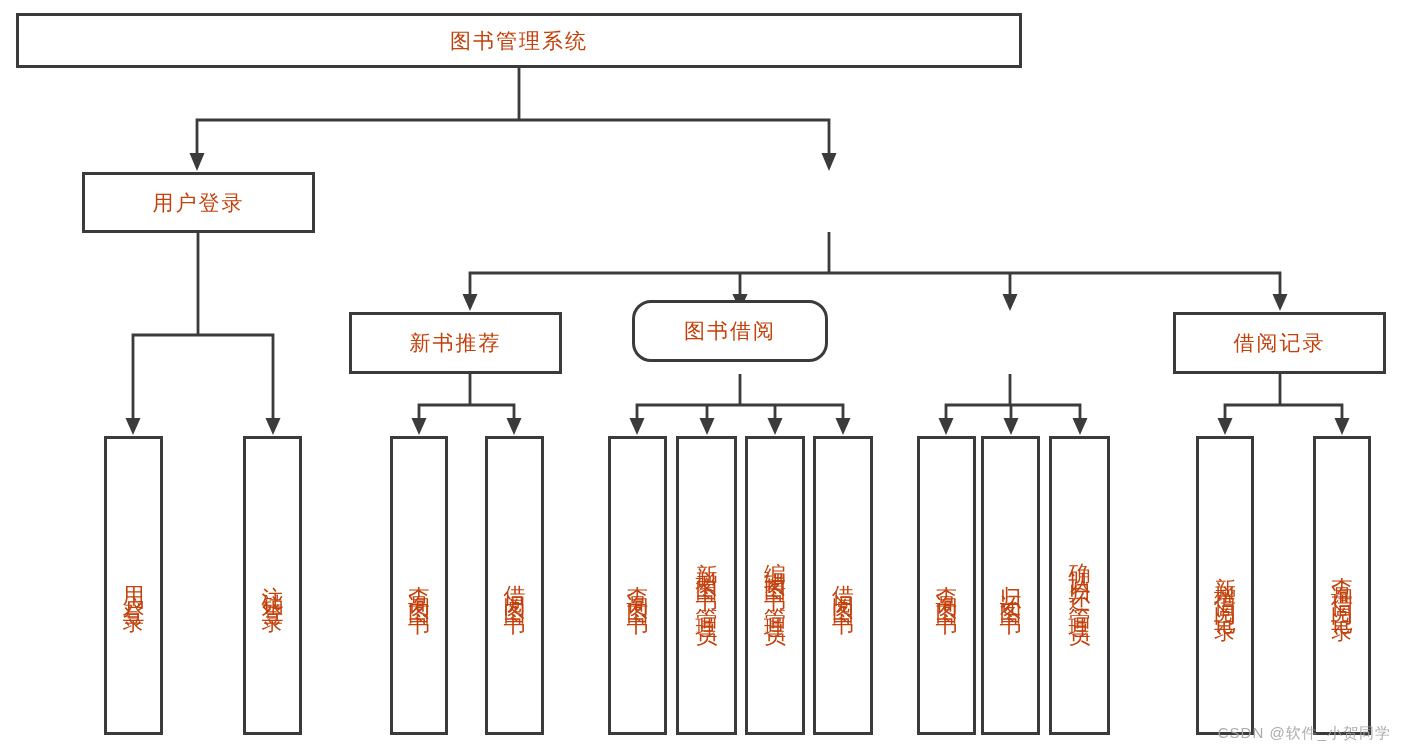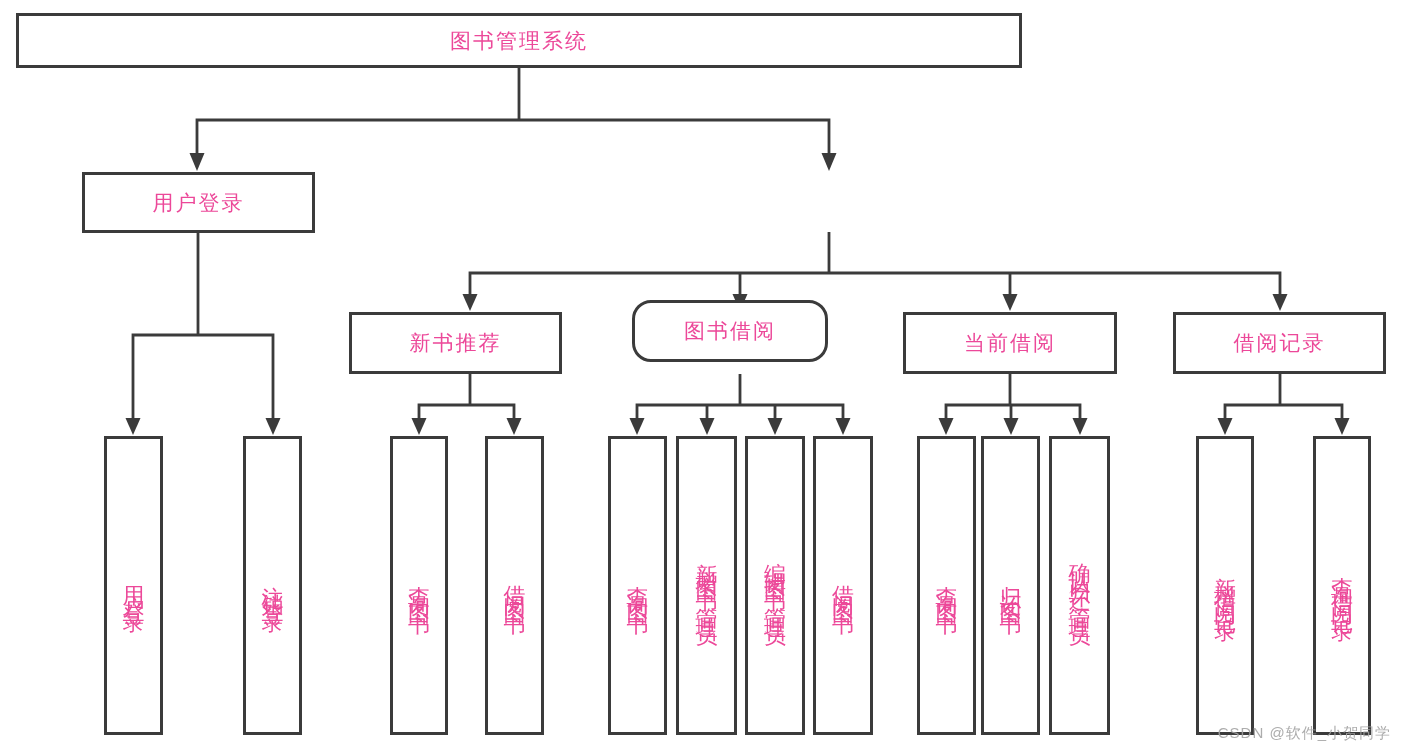--- a/index.html
+++ b/index.html
@@ -19,21 +19,21 @@
     position: absolute;
     left: 0;
     top: 0;
     z-index: 1;
   }
   .node {
     position: absolute;
     box-sizing: border-box;
     border: 3px solid #3b3b3b;
     background: #ffffff;
-    color: #ec4899;
+    color: #c2410c;
     display: flex;
     align-items: center;
     justify-content: center;
     z-index: 2;
   }
   .h-node {
     font-size: 21px;
     letter-spacing: 2px;
     white-space: nowrap;
   }
@@ -109,21 +109,20 @@
       <polygon points="1334.5,418 1349.5,418 1342,435"></polygon>
     </g>
   </svg>
 
   <div class="node h-node" style="left:16px; top:13px; width:1006px; height:55px;">图书管理系统</div>
 
   <div class="node h-node" style="left:82px; top:172px; width:233px; height:61px;">用户登录</div>
 
   <div class="node h-node" style="left:349px; top:312px; width:213px; height:62px;">新书推荐</div>
   <div class="node h-node" style="left:632px; top:300px; width:196px; height:62px;border-radius:19px;">图书借阅</div>
-  <div class="node h-node" style="left:903px; top:312px; width:214px; height:62px;">当前借阅</div>
   <div class="node h-node" style="left:1173px; top:312px; width:213px; height:62px;">借阅记录</div>
 
   <div class="node v-node" style="left:104px; top:436px; width:59px; height:299px;">用户登录</div>
   <div class="node v-node" style="left:243px; top:436px; width:59px; height:299px;">注销登录</div>
 
   <div class="node v-node" style="left:390px; top:436px; width:58px; height:299px;">查询图书</div>
   <div class="node v-node" style="left:485px; top:436px; width:59px; height:299px;">借阅图书</div>
 
   <div class="node v-node" style="left:608px; top:436px; width:59px; height:299px;">查询图书</div>
   <div class="node v-node" style="left:676px; top:436px; width:61px; height:299px;">新增图书（管理员）</div>

